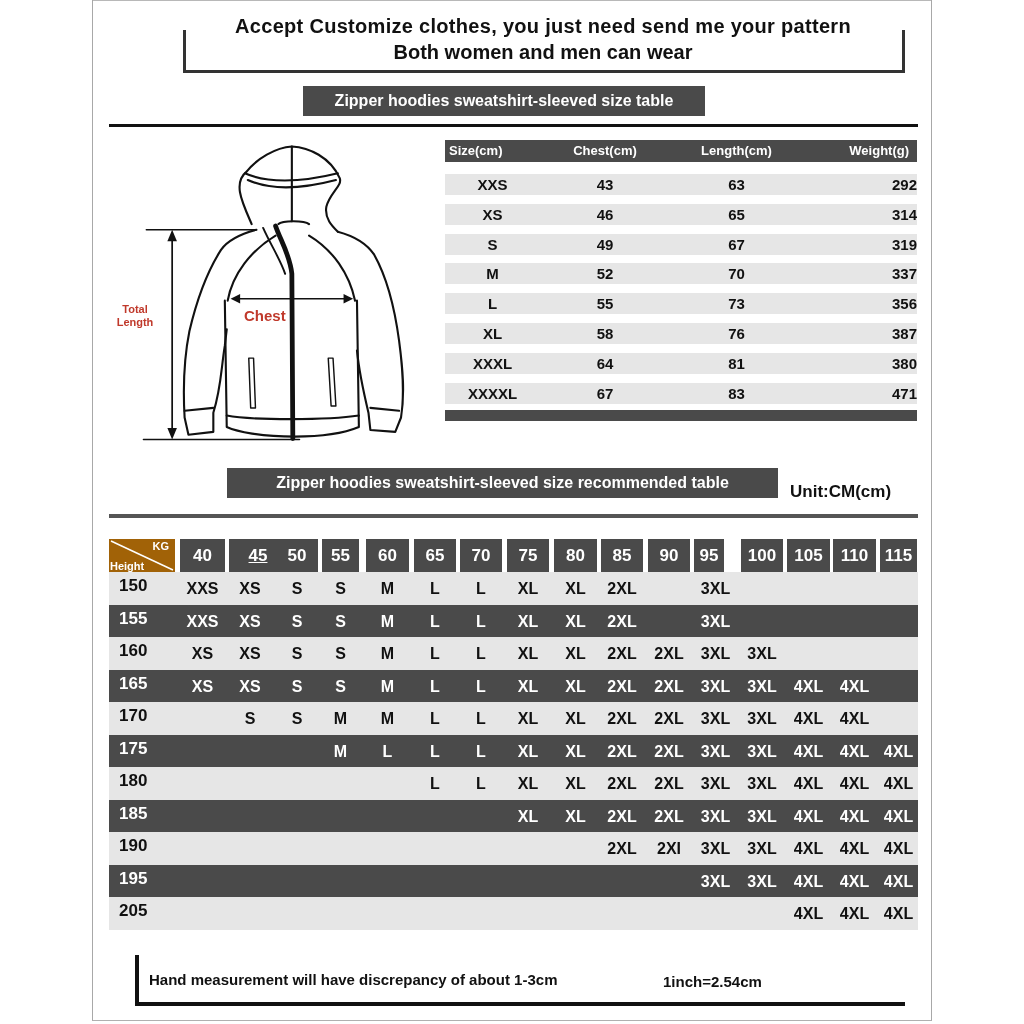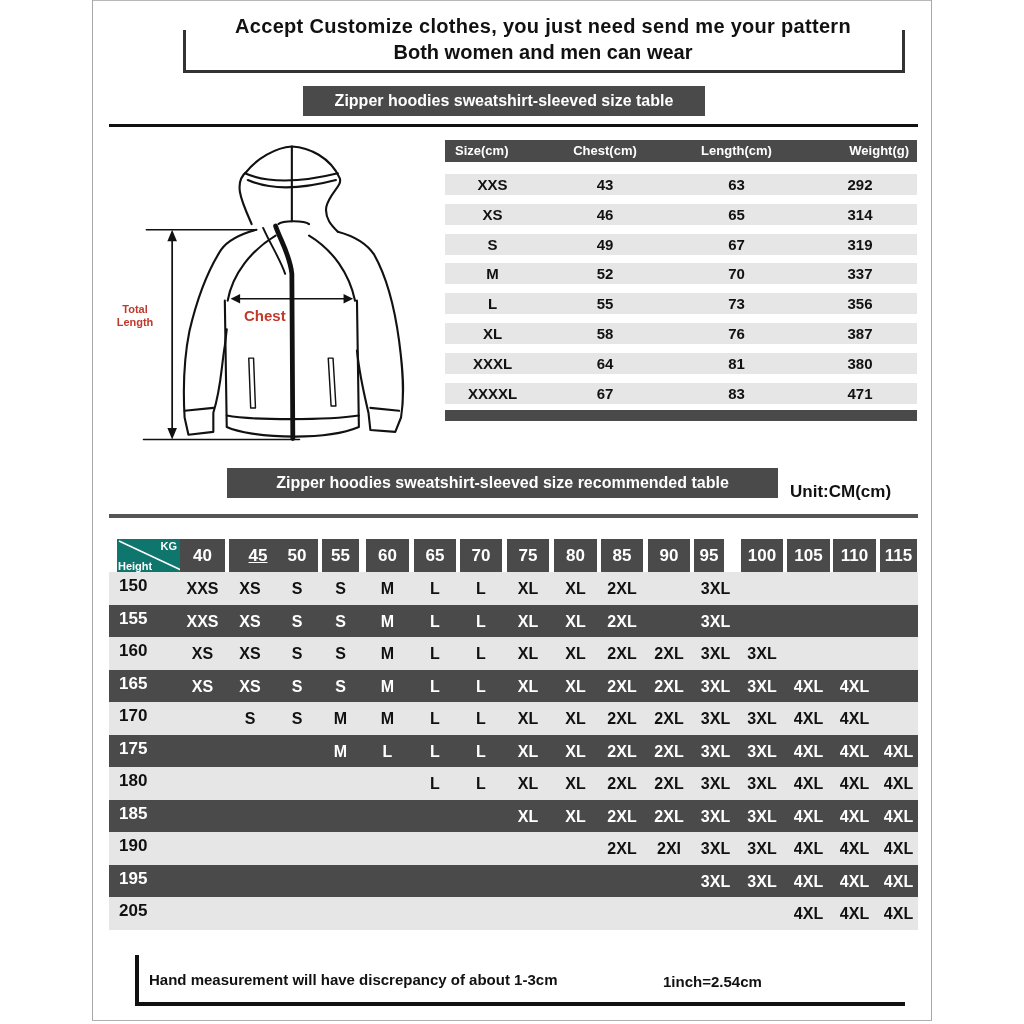--- a/index.html
+++ b/index.html
@@ -38,30 +38,30 @@
   .size-table { position: absolute; left: 445px; top: 140px; width: 472px; }
   .size-head { display: flex; background: #4a4a4a; color: #fff; height: 22px; line-height: 22px;
                font-weight: bold; font-size: 13px; }
   .size-row { display: flex; background: #e6e6e6; height: 21px; line-height: 21px;
               font-weight: bold; font-size: 15px; margin-top: 8.8px; }
   .size-row:first-of-type { margin-top: 12px; }
   .size-footer { height: 11px; background: #4a4a4a; margin-top: 6px; }
   .c-size { width: 95px; text-align: center; }
   .c-chest { width: 130px; text-align: center; }
   .c-len { width: 133px; text-align: center; }
-  .c-wt { width: 114px; text-align: center; }
+  .c-wt { width: 114px; text-align: right; }
   .size-head .c-wt { text-align: right; padding-right: 8px; box-sizing: border-box; }
-  .size-head .c-size { padding-left: 10px; box-sizing: border-box; text-align: left; }
+  .size-head .c-size { padding-left: 4px; box-sizing: border-box; text-align: left; }
 
   
   .rec { position: absolute; left: 109px; top: 539px; width: 809px; }
   .rec-head { position: relative; height: 33px; }
   .hcell { position: absolute; top: 0; height: 33px; background: #4a4a4a; color: #fff;
            font-weight: bold; font-size: 17px; text-align: center; line-height: 33px; }
-  .corner { position: absolute; left: 8px; top: 0; width: 66px; height: 33px; background: #0f766e; color: #fff; overflow: hidden; }
+  .corner { position: absolute; left: 0; top: 0; width: 66px; height: 33px; background: #a16207; color: #fff; overflow: hidden; }
   .corner .kg { position: absolute; right: 6px; top: 1px; font-size: 11px; font-weight: bold; }
   .corner .ht { position: absolute; left: 1px; bottom: 0px; font-size: 11px; font-weight: bold; }
   .corner svg { position: absolute; left: 0; top: 0; }
   .rec-rows { position: relative; }
   .rrow { position: relative; height: 32.5px; }
   .rrow.light { background: #e6e6e6; color: #111; }
   .rrow.dark { background: #4a4a4a; color: #fff; }
   .rrow .h { position: absolute; left: 10px; top: 4px; font-weight: bold; font-size: 17px; }
   .rrow .v { position: absolute; top: 8px; font-weight: bold; font-size: 16px; text-align: center; width: 50px; margin-left: -25px; }
 

